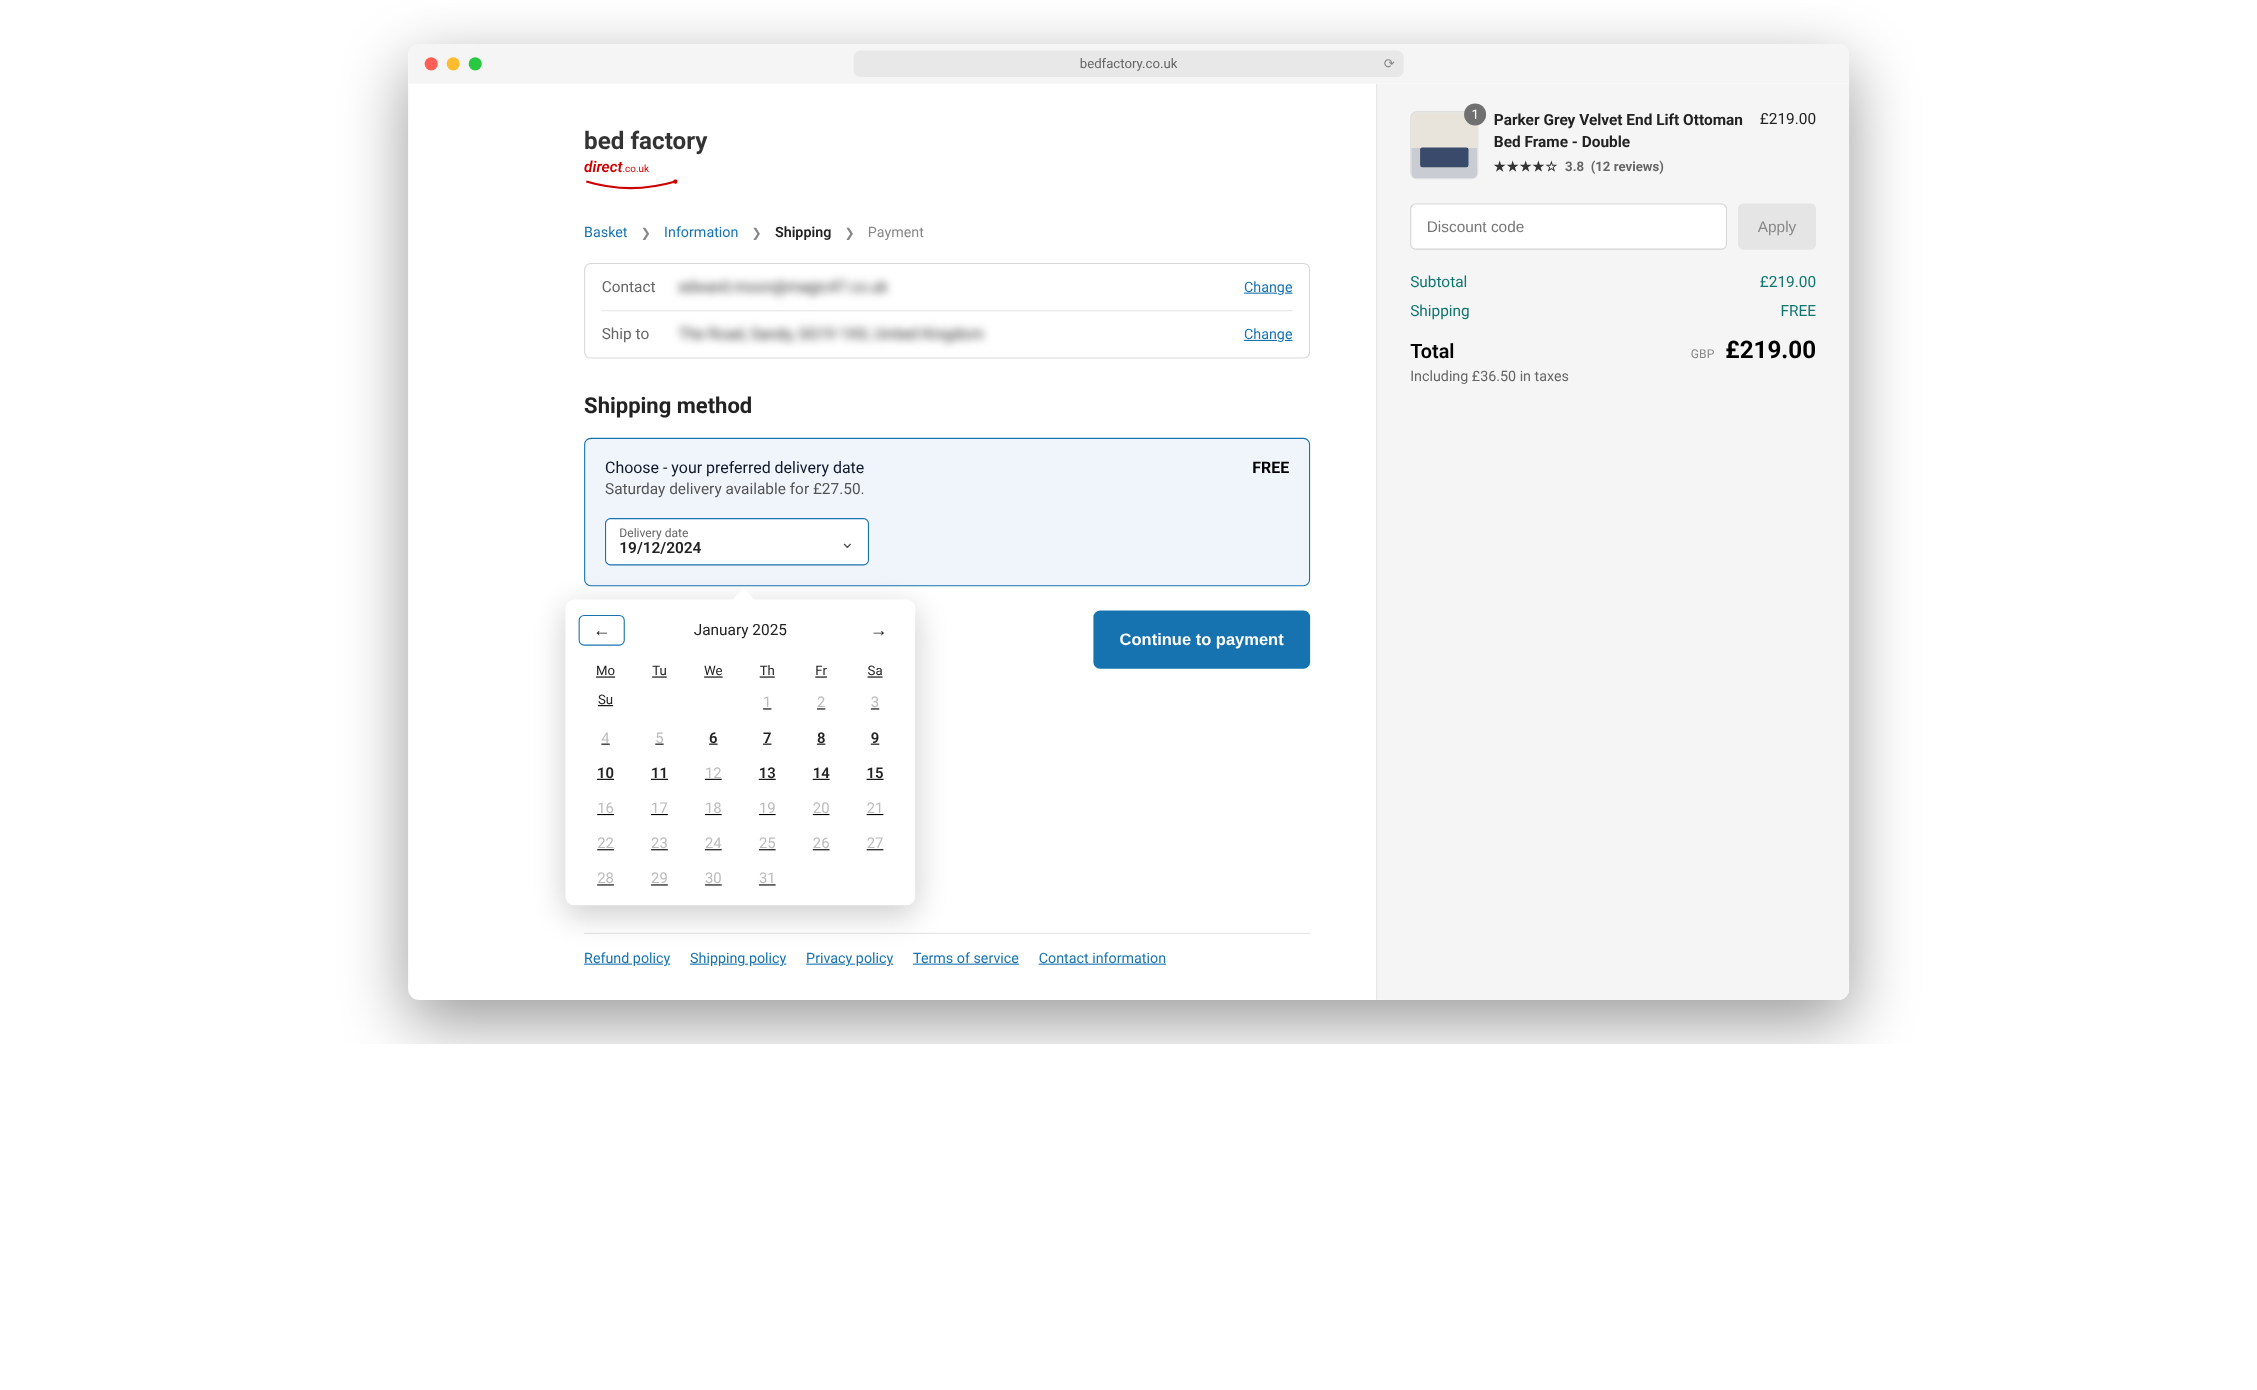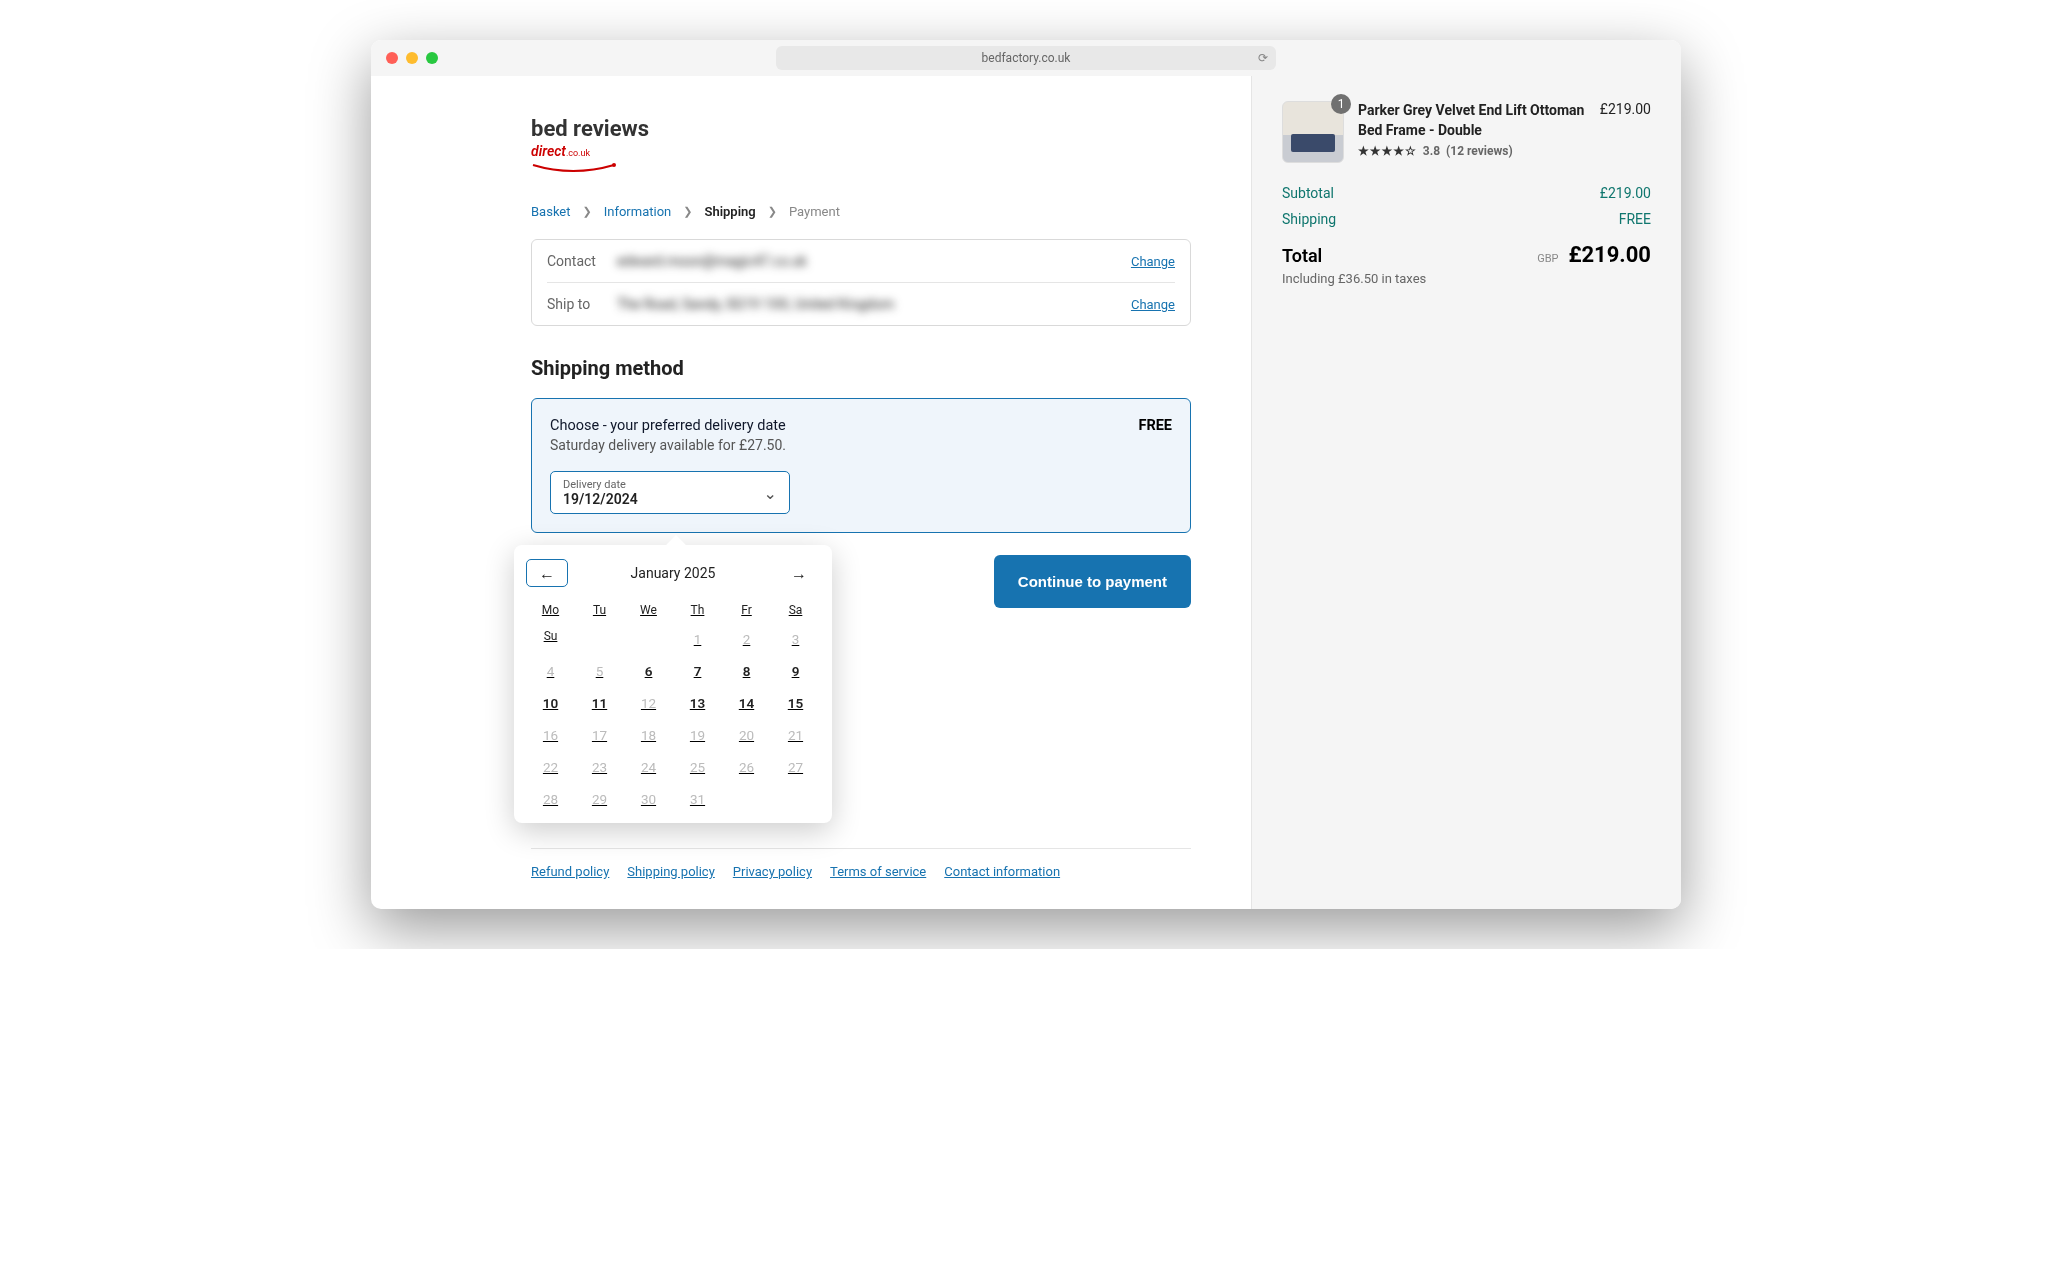--- a/index.html
+++ b/index.html
@@ -282,21 +282,21 @@
     <div class="url-bar">
       <span>bedfactory.co.uk</span>
       <span class="reload">⟳</span>
     </div>
   </div>
 
   <div class="page">
     <div class="main-col">
 
       <div class="logo">
-        <div class="logo-text1">bed reviews</div>
+        <div class="logo-text1">bed factory</div>
         <div>
           <span class="logo-text2">direct</span><span class="logo-sub">.co.uk</span>
         </div>
         <svg class="logo-swoosh" viewBox="0 0 85 12">
             <path d="M2 2 Q 42 14 83 2" stroke="#c00" stroke-width="2" fill="none"></path>
             <circle cx="83" cy="2" r="2" fill="#c00"></circle>
           </svg>
       </div>
 
       <div class="breadcrumb">
@@ -415,20 +415,24 @@
           <div class="cart-name">Parker Grey Velvet End Lift Ottoman Bed Frame - Double</div>
           <div class="cart-rating">
             <span class="stars">★★★★☆</span>
             <span>3.8</span>
             <span>(12 reviews)</span>
           </div>
         </div>
         <div class="cart-price">£219.00</div>
       </div>
 
+      <div class="discount-row">
+        <input class="discount-input" placeholder="Discount code" style="">
+        <button class="apply-btn">Apply</button>
+      </div>
 
       <div class="sum-row">
         <span>Subtotal</span>
         <span>£219.00</span>
       </div>
       <div class="sum-row">
         <span>Shipping</span>
         <span>FREE</span>
       </div>
 

